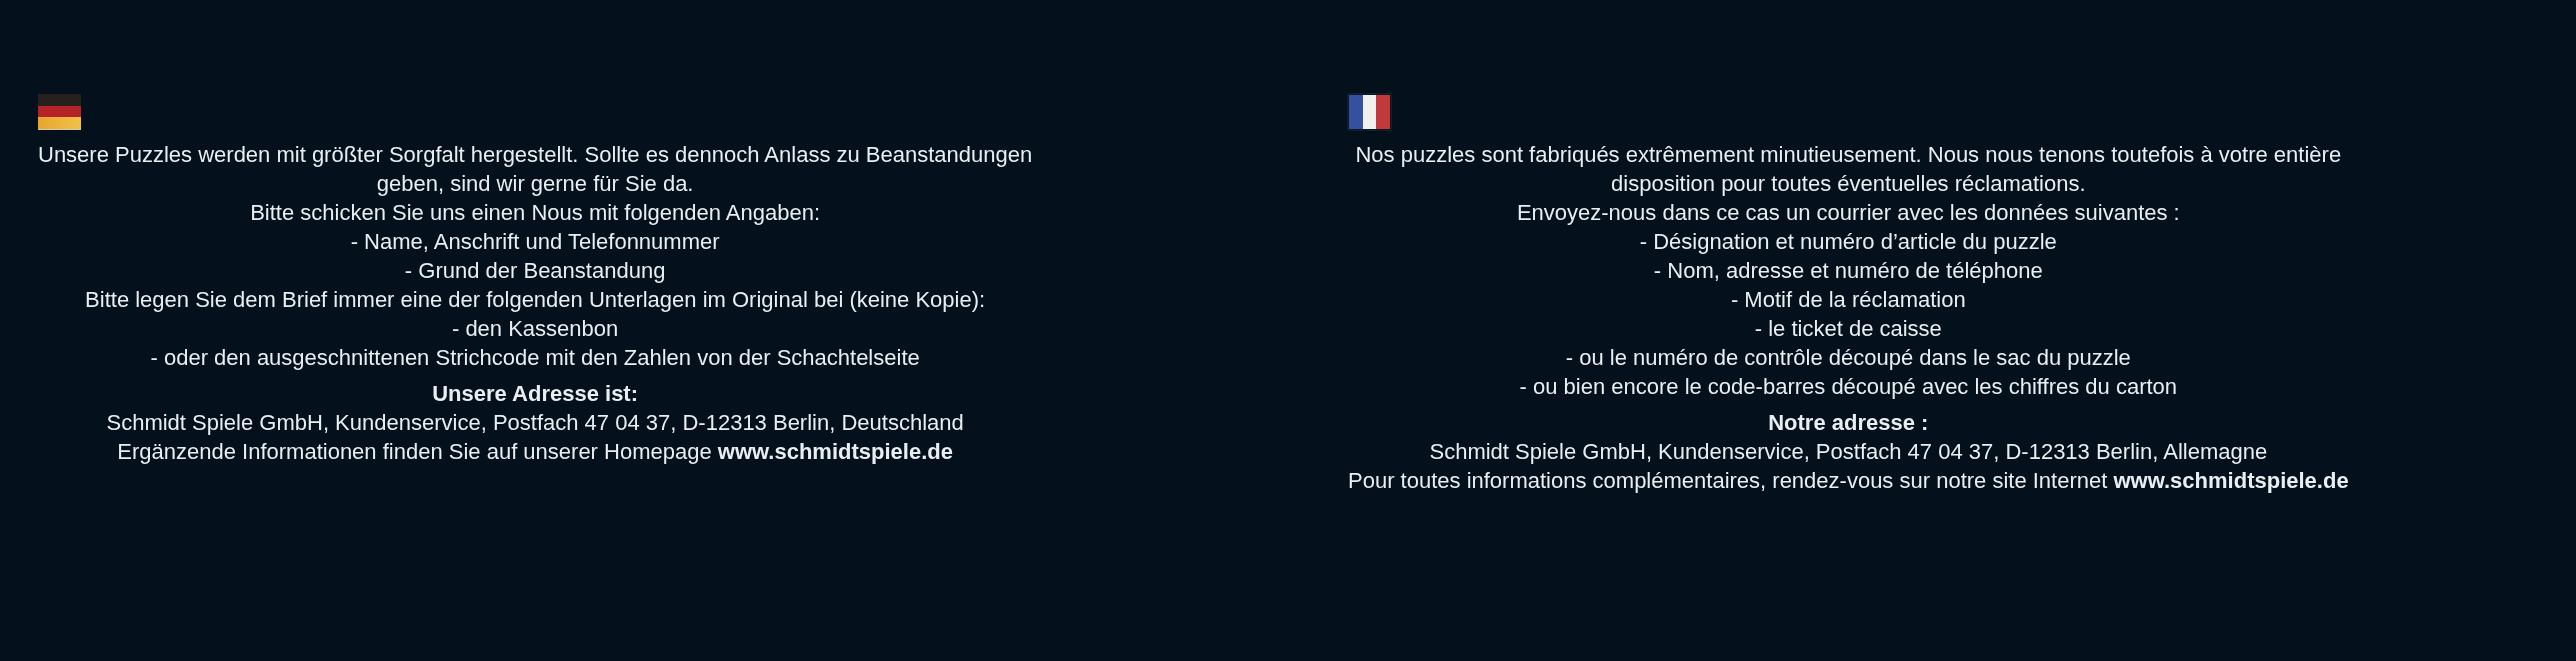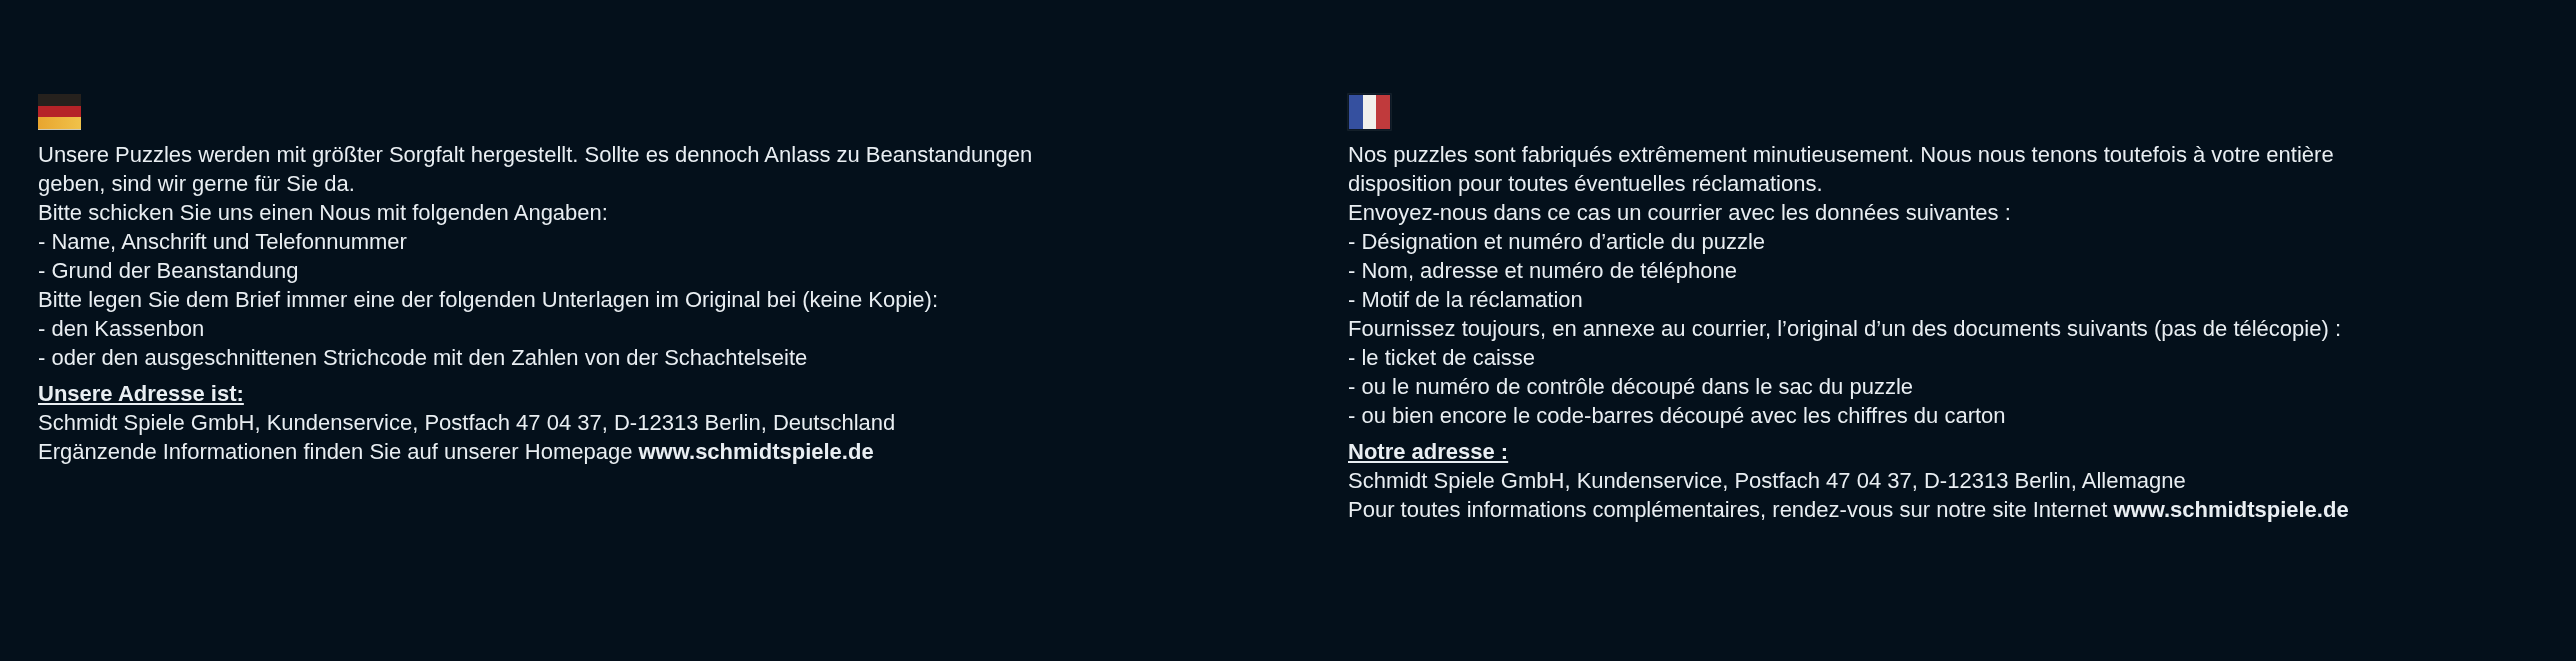--- a/index.html
+++ b/index.html
@@ -18,40 +18,40 @@
   * { margin: 0; padding: 0; box-sizing: border-box; }
   html, body { width: 2576px; height: 661px; }
   body {
     position: relative;
     background: var(--bg);
     color: var(--text);
     font-family: "Liberation Sans", sans-serif;
     font-size: 22px;
     overflow: hidden;
   }
-  .column { position: absolute; top: 94px; }
+  .column { position: absolute; top: 94px; text-align: center; }
   .column.left  { left: 38px; }
   .column.right { left: 1348px; }
   .flag { width: 43px; height: 36px; margin-bottom: 10px; display: flex; }
   .flag-de { flex-direction: column; border-bottom: 1.7px solid var(--de-edge); }
   .flag-de .band { flex: 1; }
   .band-black { background: var(--de-black); }
   .band-red   { background: var(--de-red); }
   .band-gold  { background: linear-gradient(90deg, var(--de-gold), var(--de-gold2)); }
   .flag-fr { flex-direction: row; border: 0.8px solid var(--fr-border); box-shadow: 0 0 0 0.8px rgba(255,255,255,0.08); }
   .flag-fr .stripe { flex: 1; }
   .stripe-blue  { background: var(--fr-blue); }
   .stripe-white { background: var(--fr-white); }
   .stripe-red   { background: var(--fr-red); }
   .line {
     line-height: 29px;
     white-space: nowrap;
     font-weight: normal;
   }
-  .line.address-heading { margin-top: 7.4px; font-weight: bold; text-decoration: underline; }
+  .line.address-heading { margin-top: 7.4px; font-weight: bold; }
   .url { font-weight: bold; }
 </style>
 </head>
 <body>
 
 <div class="column left">
   <div class="flag flag-de">
     <div class="band band-black"></div>
     <div class="band band-red"></div>
     <div class="band band-gold"></div>
@@ -74,21 +74,20 @@
     <div class="stripe stripe-blue"></div>
     <div class="stripe stripe-white"></div>
     <div class="stripe stripe-red"></div>
   </div>
   <div class="line">Nos puzzles sont fabriqués extrêmement minutieusement. Nous nous tenons toutefois à votre entière</div>
   <div class="line">disposition pour toutes éventuelles réclamations.</div>
   <div class="line">Envoyez-nous dans ce cas un courrier avec les données suivantes :</div>
   <div class="line">- Désignation et numéro d’article du puzzle</div>
   <div class="line">- Nom, adresse et numéro de téléphone</div>
   <div class="line">- Motif de la réclamation</div>
-  <div class="line">Fournissez toujours, en annexe au courrier, l’original d’un des documents suivants (pas de télécopie) :</div>
   <div class="line">- le ticket de caisse</div>
   <div class="line">- ou le numéro de contrôle découpé dans le sac du puzzle</div>
   <div class="line">- ou bien encore le code-barres découpé avec les chiffres du carton</div>
   <div class="line address-heading">Notre adresse :</div>
   <div class="line">Schmidt Spiele GmbH, Kundenservice, Postfach 47 04 37, D-12313 Berlin, Allemagne</div>
   <div class="line"><span>Pour toutes informations complémentaires, rendez-vous sur notre site Internet </span><span class="url">www.schmidtspiele.de</span></div>
 </div>
 
 
 </body></html>

